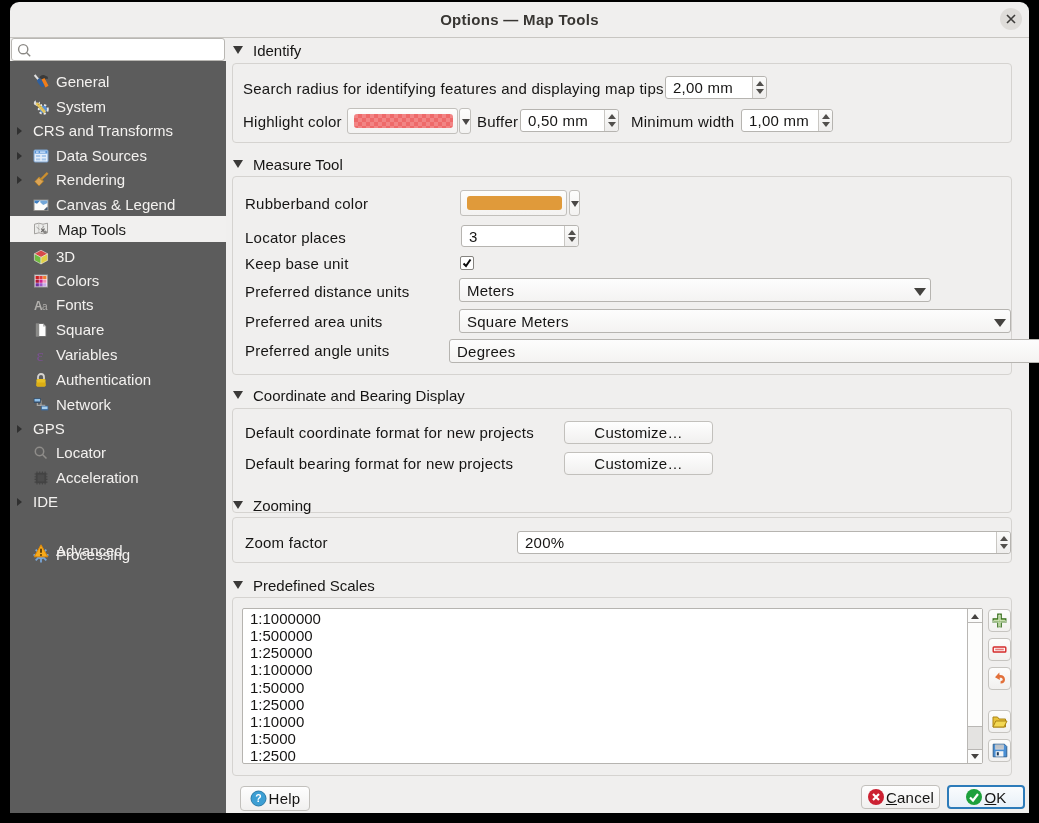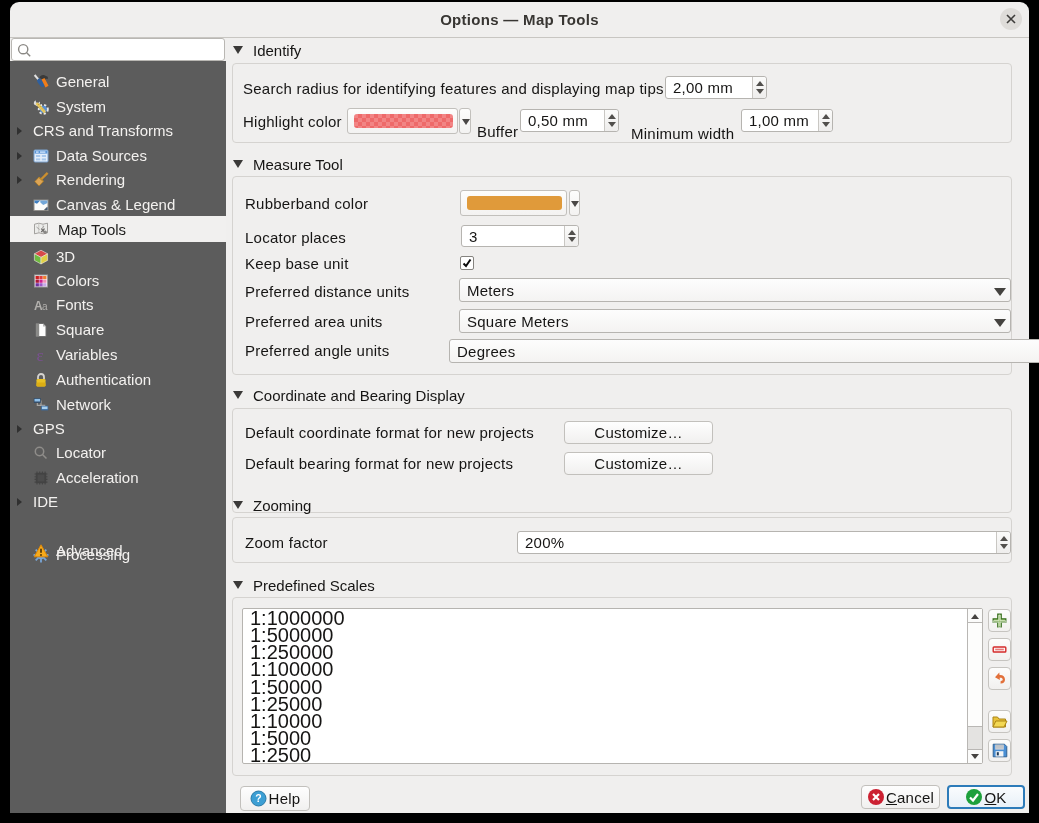--- a/index.html
+++ b/index.html
@@ -235,29 +235,29 @@
       <span class="dn"></span>
     </span>
   </div>
 <div class="a lbl" style="left:243px;top:113px">Highlight color</div>
 <div class="a cbtn" style="left:347px;top:108px;width:111px;height:26px">
     <div class="a" style="left:6px;top:5px;right:4px;bottom:5px;border-radius:3px;background:conic-gradient(#ee6a6a 90deg,#f28585 90deg 180deg,#ee6a6a 180deg 270deg,#f28585 270deg);background-size:8px 8px"></div>
   </div>
 <div class="a cbtn" style="left:459px;top:108px;width:12px;height:26px">
     <span style="position:absolute;left:1.5px;top:10px;width:0;height:0;border-left:4.5px solid transparent;border-right:4.5px solid transparent;border-top:6px solid #4a4846"></span>
   </div>
-<div class="a lbl" style="left:477px;top:123px">Buffer</div>
+<div class="a lbl" style="left:477px;top:113px">Buffer</div>
 <div class="a inp spin" style="left:520px;top:109px;width:99px;height:23px">
     <span class="v">0,50 mm</span>
     <span class="sb">
       <span class="up"></span>
       <span class="dn"></span>
     </span>
   </div>
-<div class="a lbl" style="left:631px;top:125px">Minimum width</div>
+<div class="a lbl" style="left:631px;top:113px">Minimum width</div>
 <div class="a inp spin" style="left:741px;top:109px;width:92px;height:23px">
     <span class="v">1,00 mm</span>
     <span class="sb">
       <span class="up"></span>
       <span class="dn"></span>
     </span>
   </div>
 
 <div class="a tri" style="left:233px;top:160px"></div>
 <div class="a hdr" style="left:253px;top:156px">Measure Tool</div>
@@ -277,21 +277,21 @@
       <span class="dn"></span>
     </span>
   </div>
 <div class="a lbl" style="left:245px;top:255px">Keep base unit</div>
 <div class="a" style="left:460px;top:256px;width:14px;height:14px;background:#fff;border:1px solid #85837f;border-radius:2px">
     <svg width="12" height="12" viewBox="0 0 12 12" style="position:absolute;left:0px;top:0px">
       <path d="M2.5 6.5 L5 9 L9.5 2.5" stroke="#0a0a0a" stroke-width="2" fill="none"></path>
     </svg>
   </div>
 <div class="a lbl" style="left:245px;top:283px">Preferred distance units</div>
-<div class="a combo" style="left:459px;top:278px;width:552px;height:24px">
+<div class="a combo" style="left:459px;top:278px;width:472px;height:24px">
     <span class="v">Meters</span>
     <span class="ar"></span>
   </div>
 <div class="a lbl" style="left:245px;top:313px">Preferred area units</div>
 <div class="a combo" style="left:459px;top:309px;width:552px;height:24px">
     <span class="v">Square Meters</span>
     <span class="ar"></span>
   </div>
 <div class="a lbl" style="left:245px;top:342px">Preferred angle units</div>
 <div class="a combo" style="left:449px;top:339px;width:657px;height:24px">
@@ -316,21 +316,21 @@
     <span class="sb">
       <span class="up"></span>
       <span class="dn"></span>
     </span>
   </div>
 
 <div class="a tri" style="left:233px;top:581px"></div>
 <div class="a hdr" style="left:253px;top:577px">Predefined Scales</div>
 <div class="a frame" style="left:232px;top:597px;width:780px;height:179px"></div>
 <div class="a inp" style="left:242px;top:608px;width:741px;height:156px;border-radius:2px"></div>
-<div class="a" style="left:250px;top:610px;font-size:20px;line-height:17.15px;color:#161514">1:1000000<br>1:500000<br>1:250000<br>1:100000<br>1:50000<br>1:25000<br>1:10000<br>1:5000<br>1:2500</div>
+<div class="a" style="left:250px;top:610px;font-size:15px;line-height:17.15px;color:#161514">1:1000000<br>1:500000<br>1:250000<br>1:100000<br>1:50000<br>1:25000<br>1:10000<br>1:5000<br>1:2500</div>
 
 <div class="a" style="left:967px;top:609px;width:15px;height:154px;border-left:1px solid #b9b7b4;background:#fbfbfa"></div>
 <div class="a" style="left:968px;top:609px;width:14px;height:14px;border-bottom:1px solid #b9b7b4">
     <span style="position:absolute;left:3px;top:4.5px;width:0;height:0;border-left:4px solid transparent;border-right:4px solid transparent;border-bottom:5px solid #454340"></span>
   </div>
 <div class="a" style="left:968px;top:623px;width:14px;height:104px;background:#fdfdfc;border-bottom:1px solid #b9b7b4"></div>
 <div class="a" style="left:968px;top:727px;width:14px;height:23px;background:#e4e3e1;border-bottom:1px solid #b9b7b4"></div>
 <div class="a" style="left:968px;top:750px;width:14px;height:13px">
     <span style="position:absolute;left:3px;top:4px;width:0;height:0;border-left:4px solid transparent;border-right:4px solid transparent;border-top:5px solid #454340"></span>
   </div>

